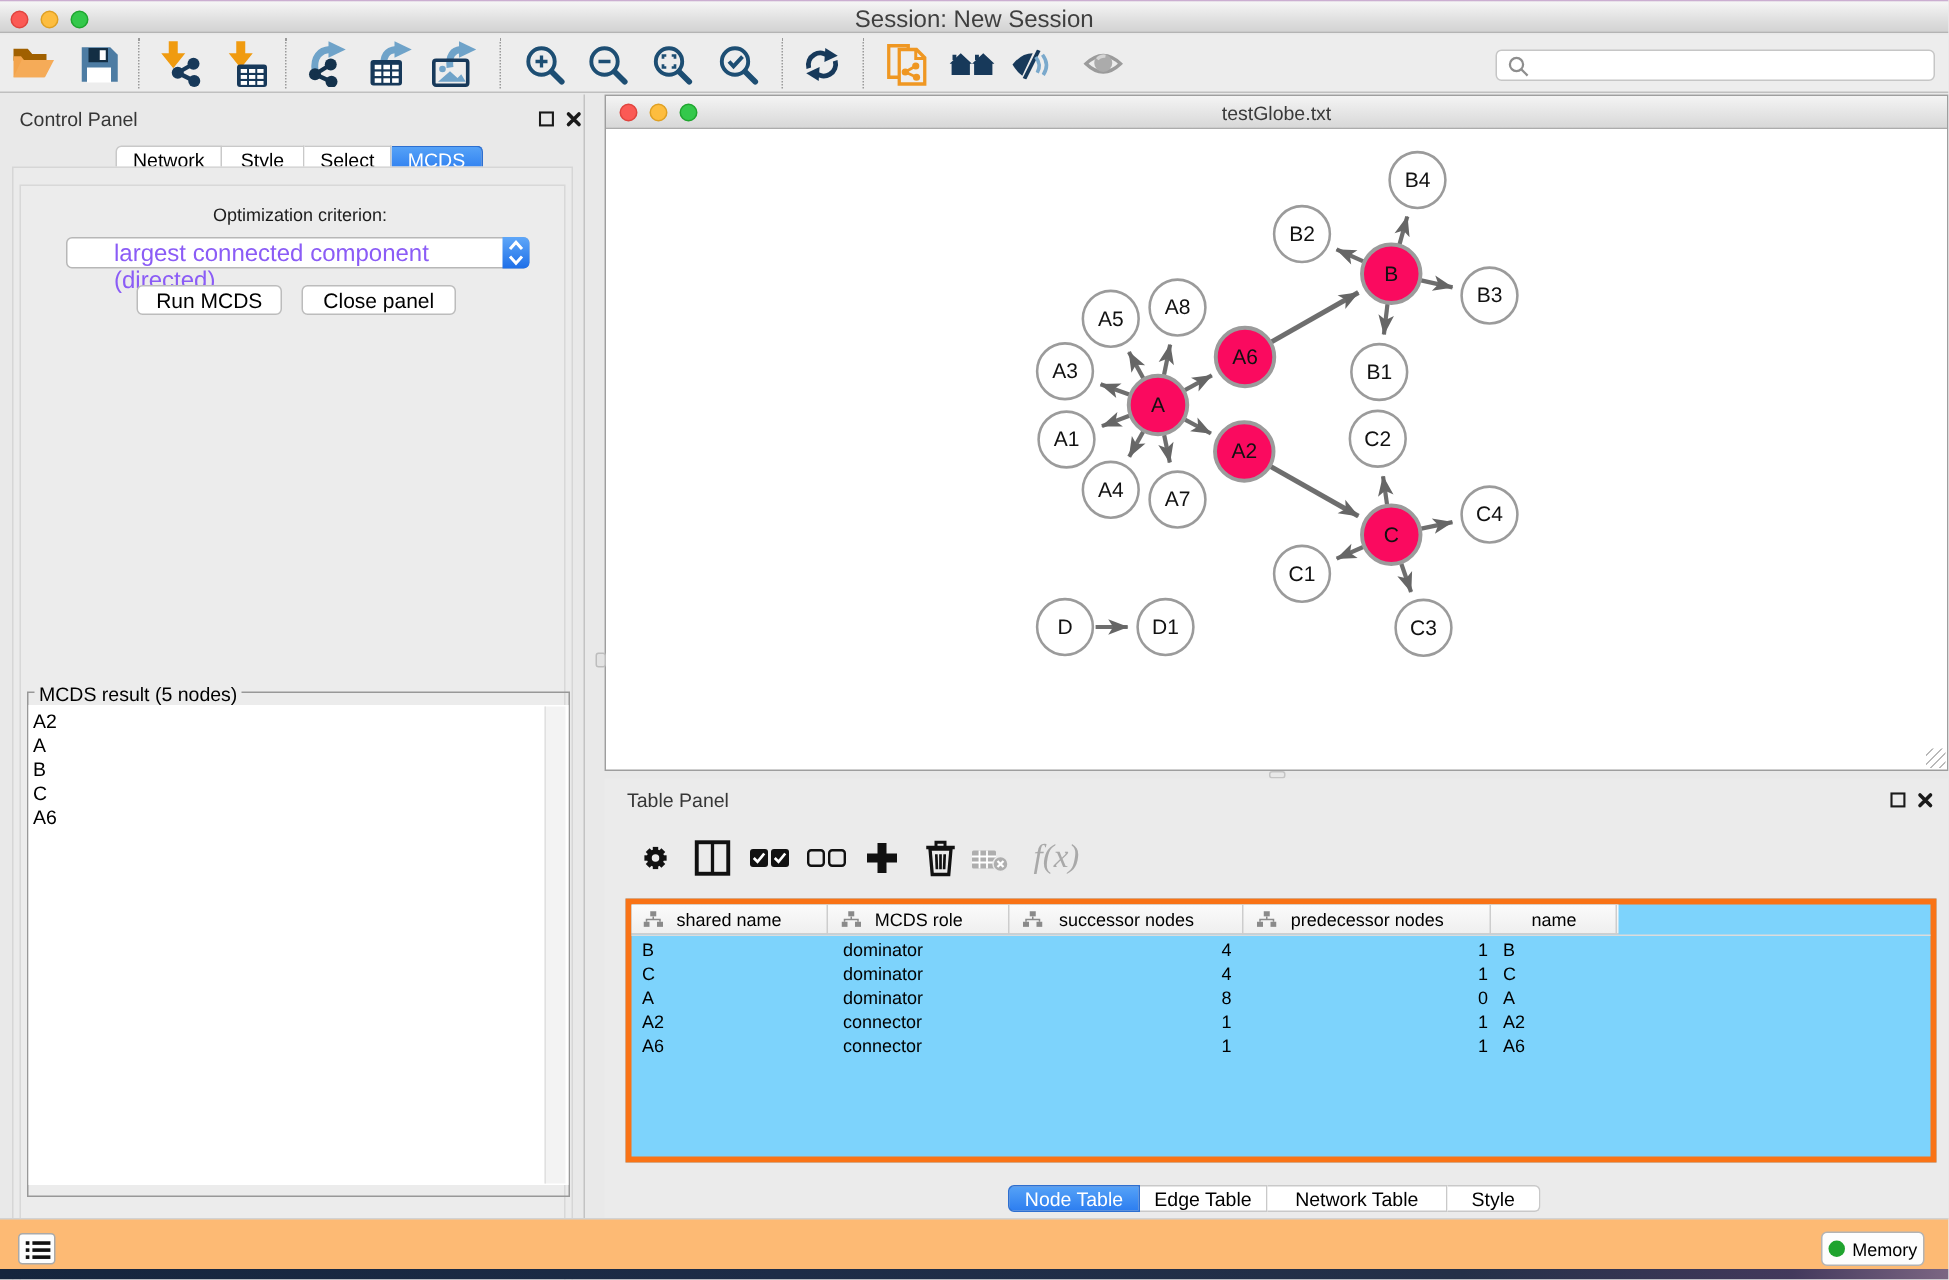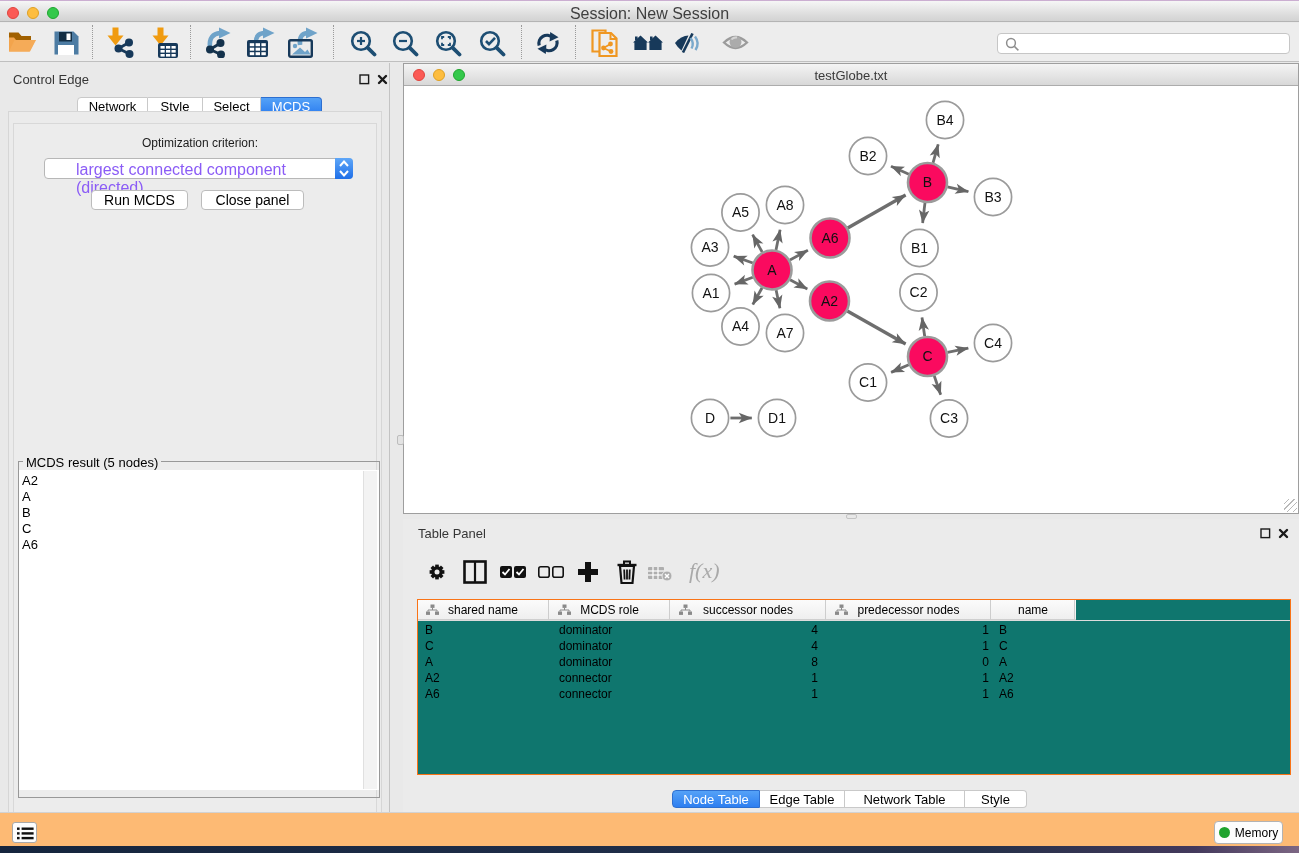--- a/index.html
+++ b/index.html
@@ -39,21 +39,21 @@
 #nettitle{position:absolute;left:0;top:0;right:0;height:22px;background:linear-gradient(#f4f4f4,#d8d8d8);border-bottom:1px solid #acacac}
 #nettitle .title{position:absolute;left:0;right:0;top:4px;text-align:center;font-size:13px;color:#3a3a3a}
 #grip{position:absolute;right:1px;bottom:1px;width:13px;height:13px;background:
  repeating-linear-gradient(135deg,transparent 0 3px,#b9b9b9 3px 4px)}
 
 #vgrip{left:397px;top:435px;width:7px;height:10px;background:#e3e3e3;border:1px solid #bdbdbd;border-radius:2px}
 #hgrip{left:846px;top:514px;width:11px;height:5px;background:#e8e8e8;border:1px solid #c4c4c4;border-radius:2px}
 
 #tpanel{left:403px;top:519px;width:896px;height:293px;background:#ebebeb}
 #ttoolbar{position:absolute;left:14px;top:36px;height:36px}
-#ttable{position:absolute;left:14px;top:80px;width:874px;height:176px;background:#0f766e;border:1px solid #f97316}
+#ttable{position:absolute;left:14px;top:80px;width:874px;height:176px;background:#7dd3fc;border:4px solid #f97316}
 #thead{position:absolute;left:0;top:0;right:0;height:21px;border-bottom:1px solid #dcdcdc}
 #theadbg{position:absolute;left:0;top:0;width:658px;height:20px;background:linear-gradient(#fbfbfb,#efefef);border-bottom:1px solid #cfcfcf}
 .hcell{position:absolute;top:0;height:20px;border-right:1px solid #cdcdcd;font-size:12px;color:#000;display:flex;align-items:center;justify-content:center}
 .trow{position:absolute;font-size:12px;color:#000;height:16px;line-height:16px}
 .tabrow2{position:absolute;display:flex}
 
 #statusbar{left:0;top:812px;width:1299px;height:34px;background:#fdba74;border-top:1px solid #d2d2d2}
 #listbtn{position:absolute;left:12px;top:9px;width:25px;height:21px;background:#fdfdfd;border:1px solid #a9a9a9;border-radius:3px}
 #membtn{position:absolute;left:1214px;top:8px;width:69px;height:23px;background:#fdfdfd;border:1px solid #b3b3b3;border-radius:4px;font-size:12px;color:#000;display:flex;align-items:center;justify-content:center;gap:5px}
 #memdot{width:11px;height:11px;border-radius:50%;background:#1fa32e}
@@ -247,21 +247,21 @@
  </svg>
     </div>
  <div id="searchbox">
       <svg width="15" height="15" style="position:absolute;left:7px;top:3px" viewBox="0 0 15 15">
   <circle cx="6" cy="6" r="4.4" fill="none" stroke="#8e8e8e" stroke-width="1.5"></circle>
   <line x1="9.4" y1="9.4" x2="13.4" y2="13.4" stroke="#8e8e8e" stroke-width="1.5"></line>
  </svg>
     </div>
 </div>
 <div class="abs" id="cpanel">
- <div class="paneltitle" style="left:13px;top:9px">Control Edge</div>
+ <div class="paneltitle" style="left:13px;top:9px">Control Panel</div>
  <svg width="11" height="11" style="position:absolute;left:359px;top:11px" viewBox="0 0 11 11">
       <rect x="1" y="1" width="8.6" height="8.6" fill="none" stroke="#1a1a1a" stroke-width="1.4"></rect>
     </svg>
  <svg width="11" height="11" style="position:absolute;left:377px;top:11px" viewBox="0 0 11 11">
       <path d="M2,2 L9,9 M9,2 L2,9" stroke="#1a1a1a" stroke-width="2.4" stroke-linecap="round"></path>
     </svg>
  <div class="tabrow" style="left:77px;top:34px">
   <div class="tab first" style="width:71px">Network</div>
   <div class="tab" style="width:55px">Style</div>
   <div class="tab" style="width:58px">Select</div>

